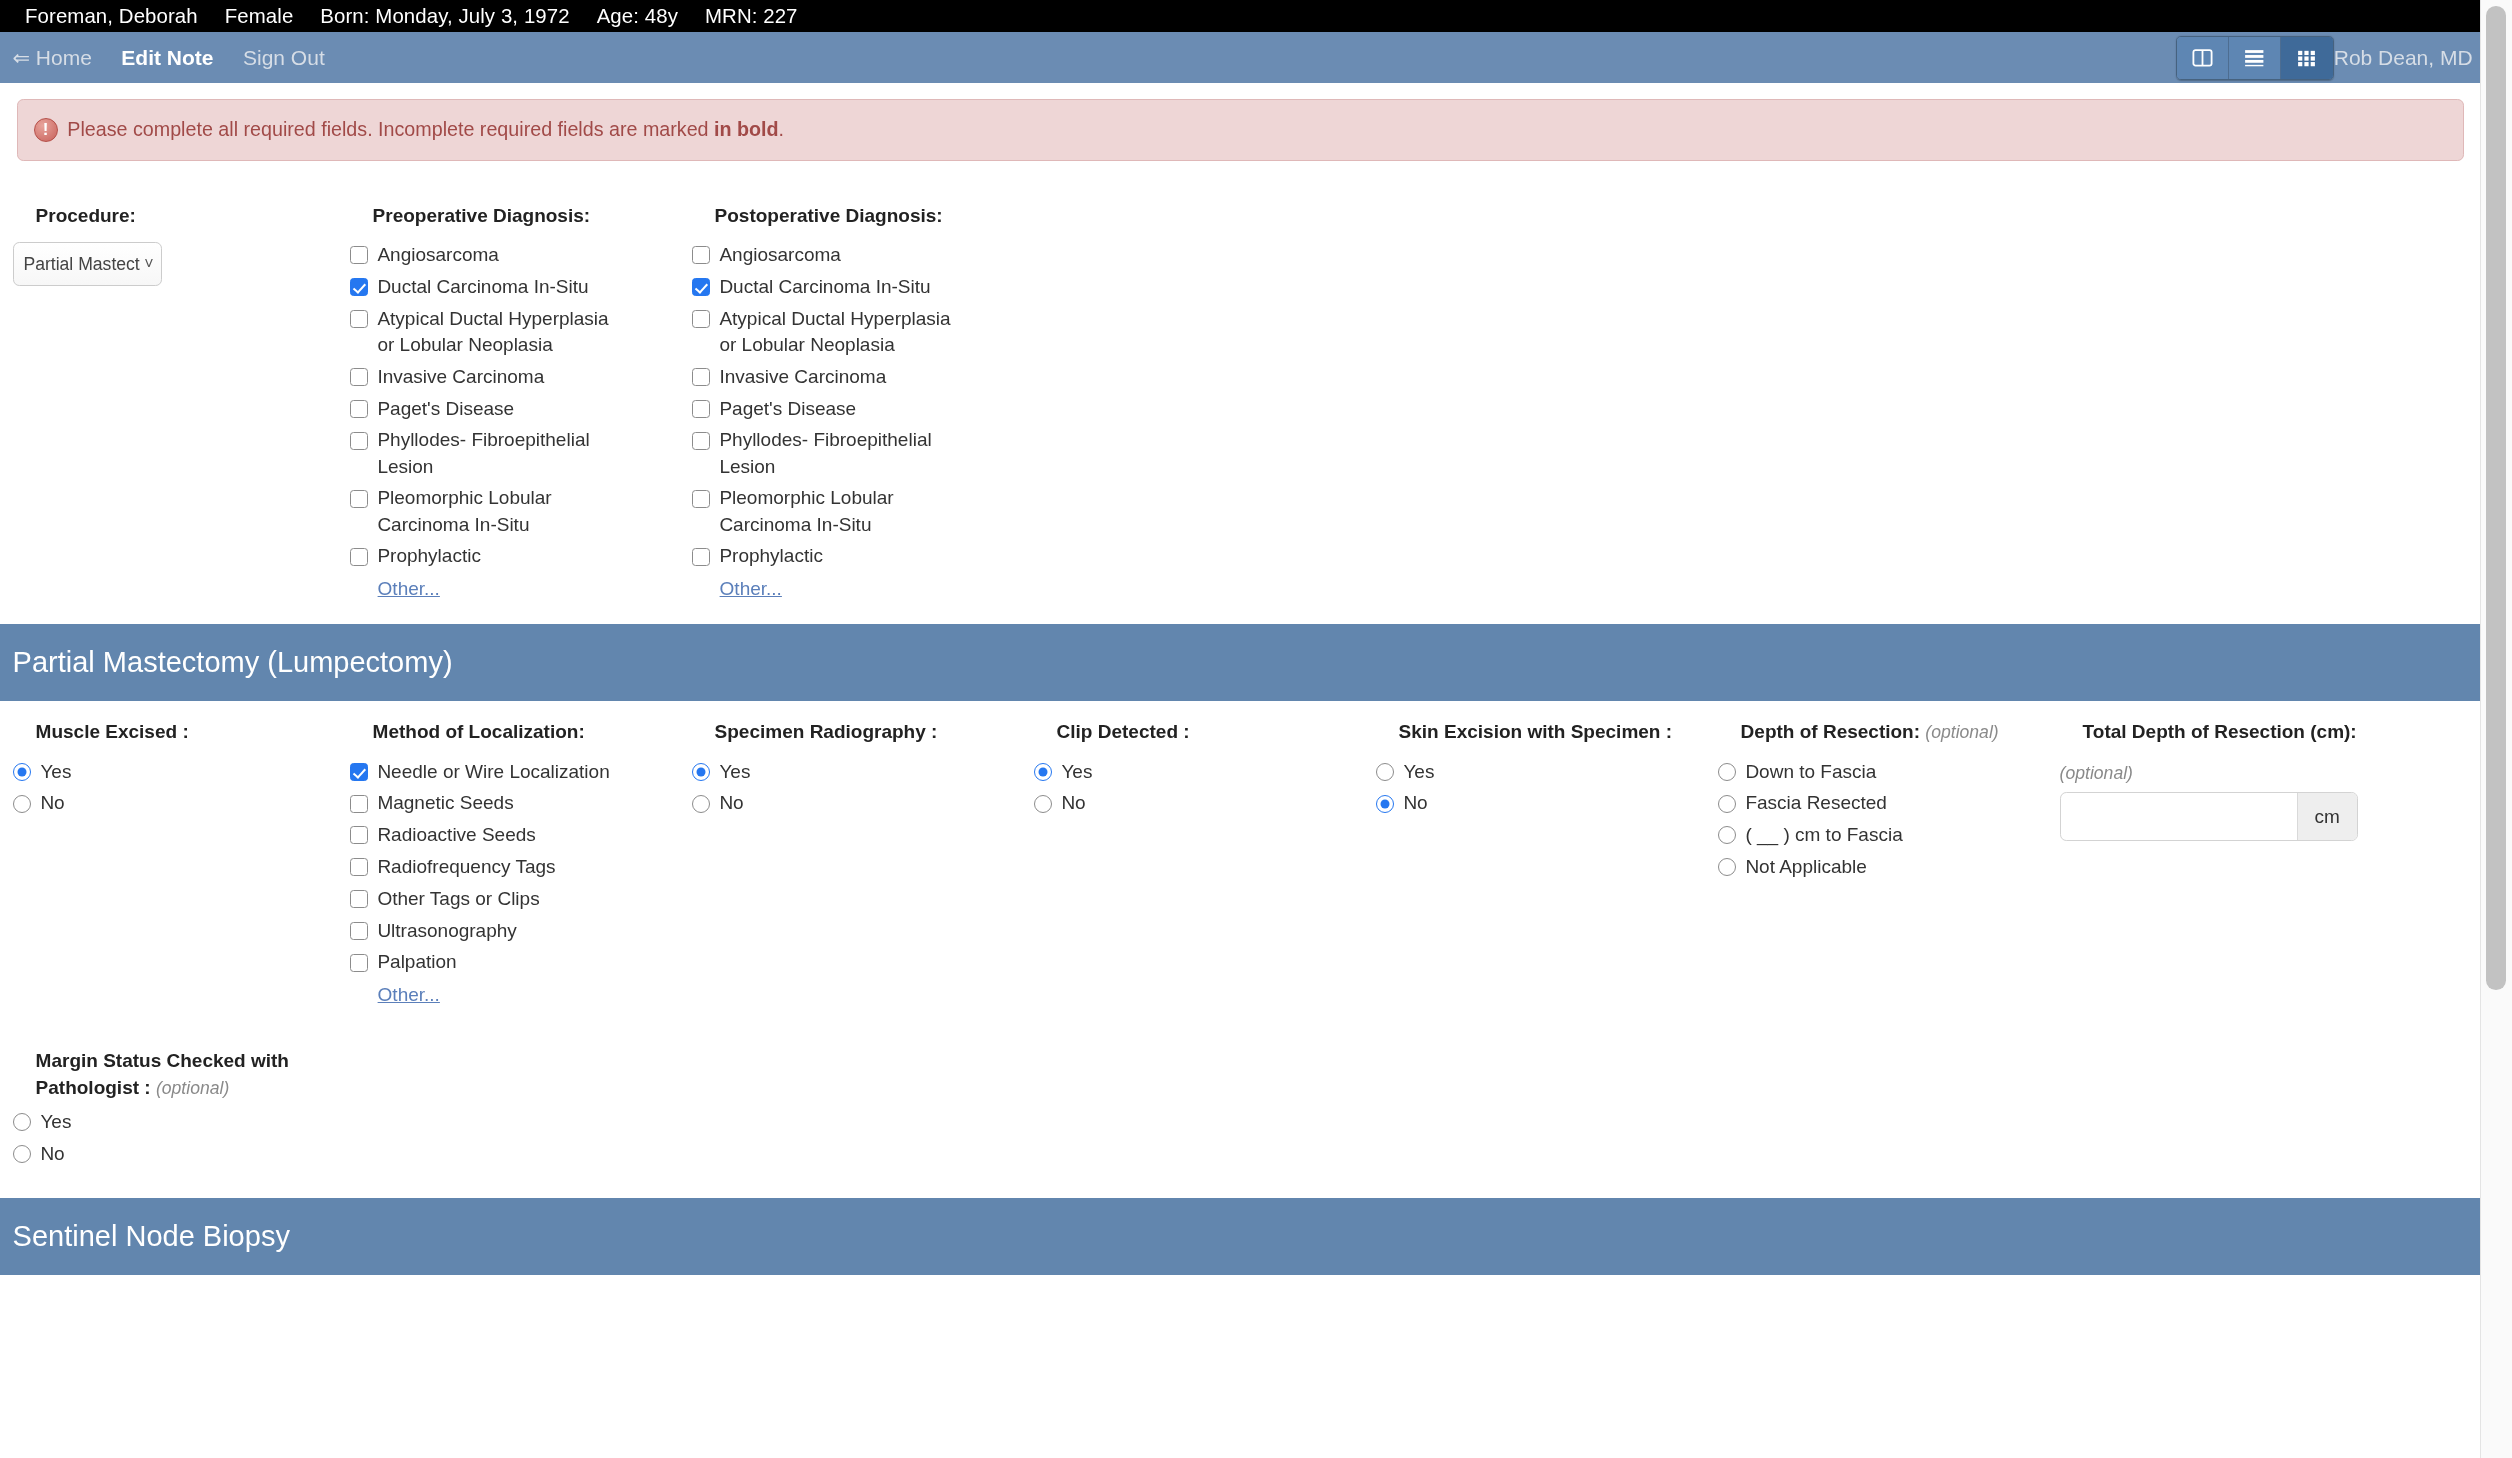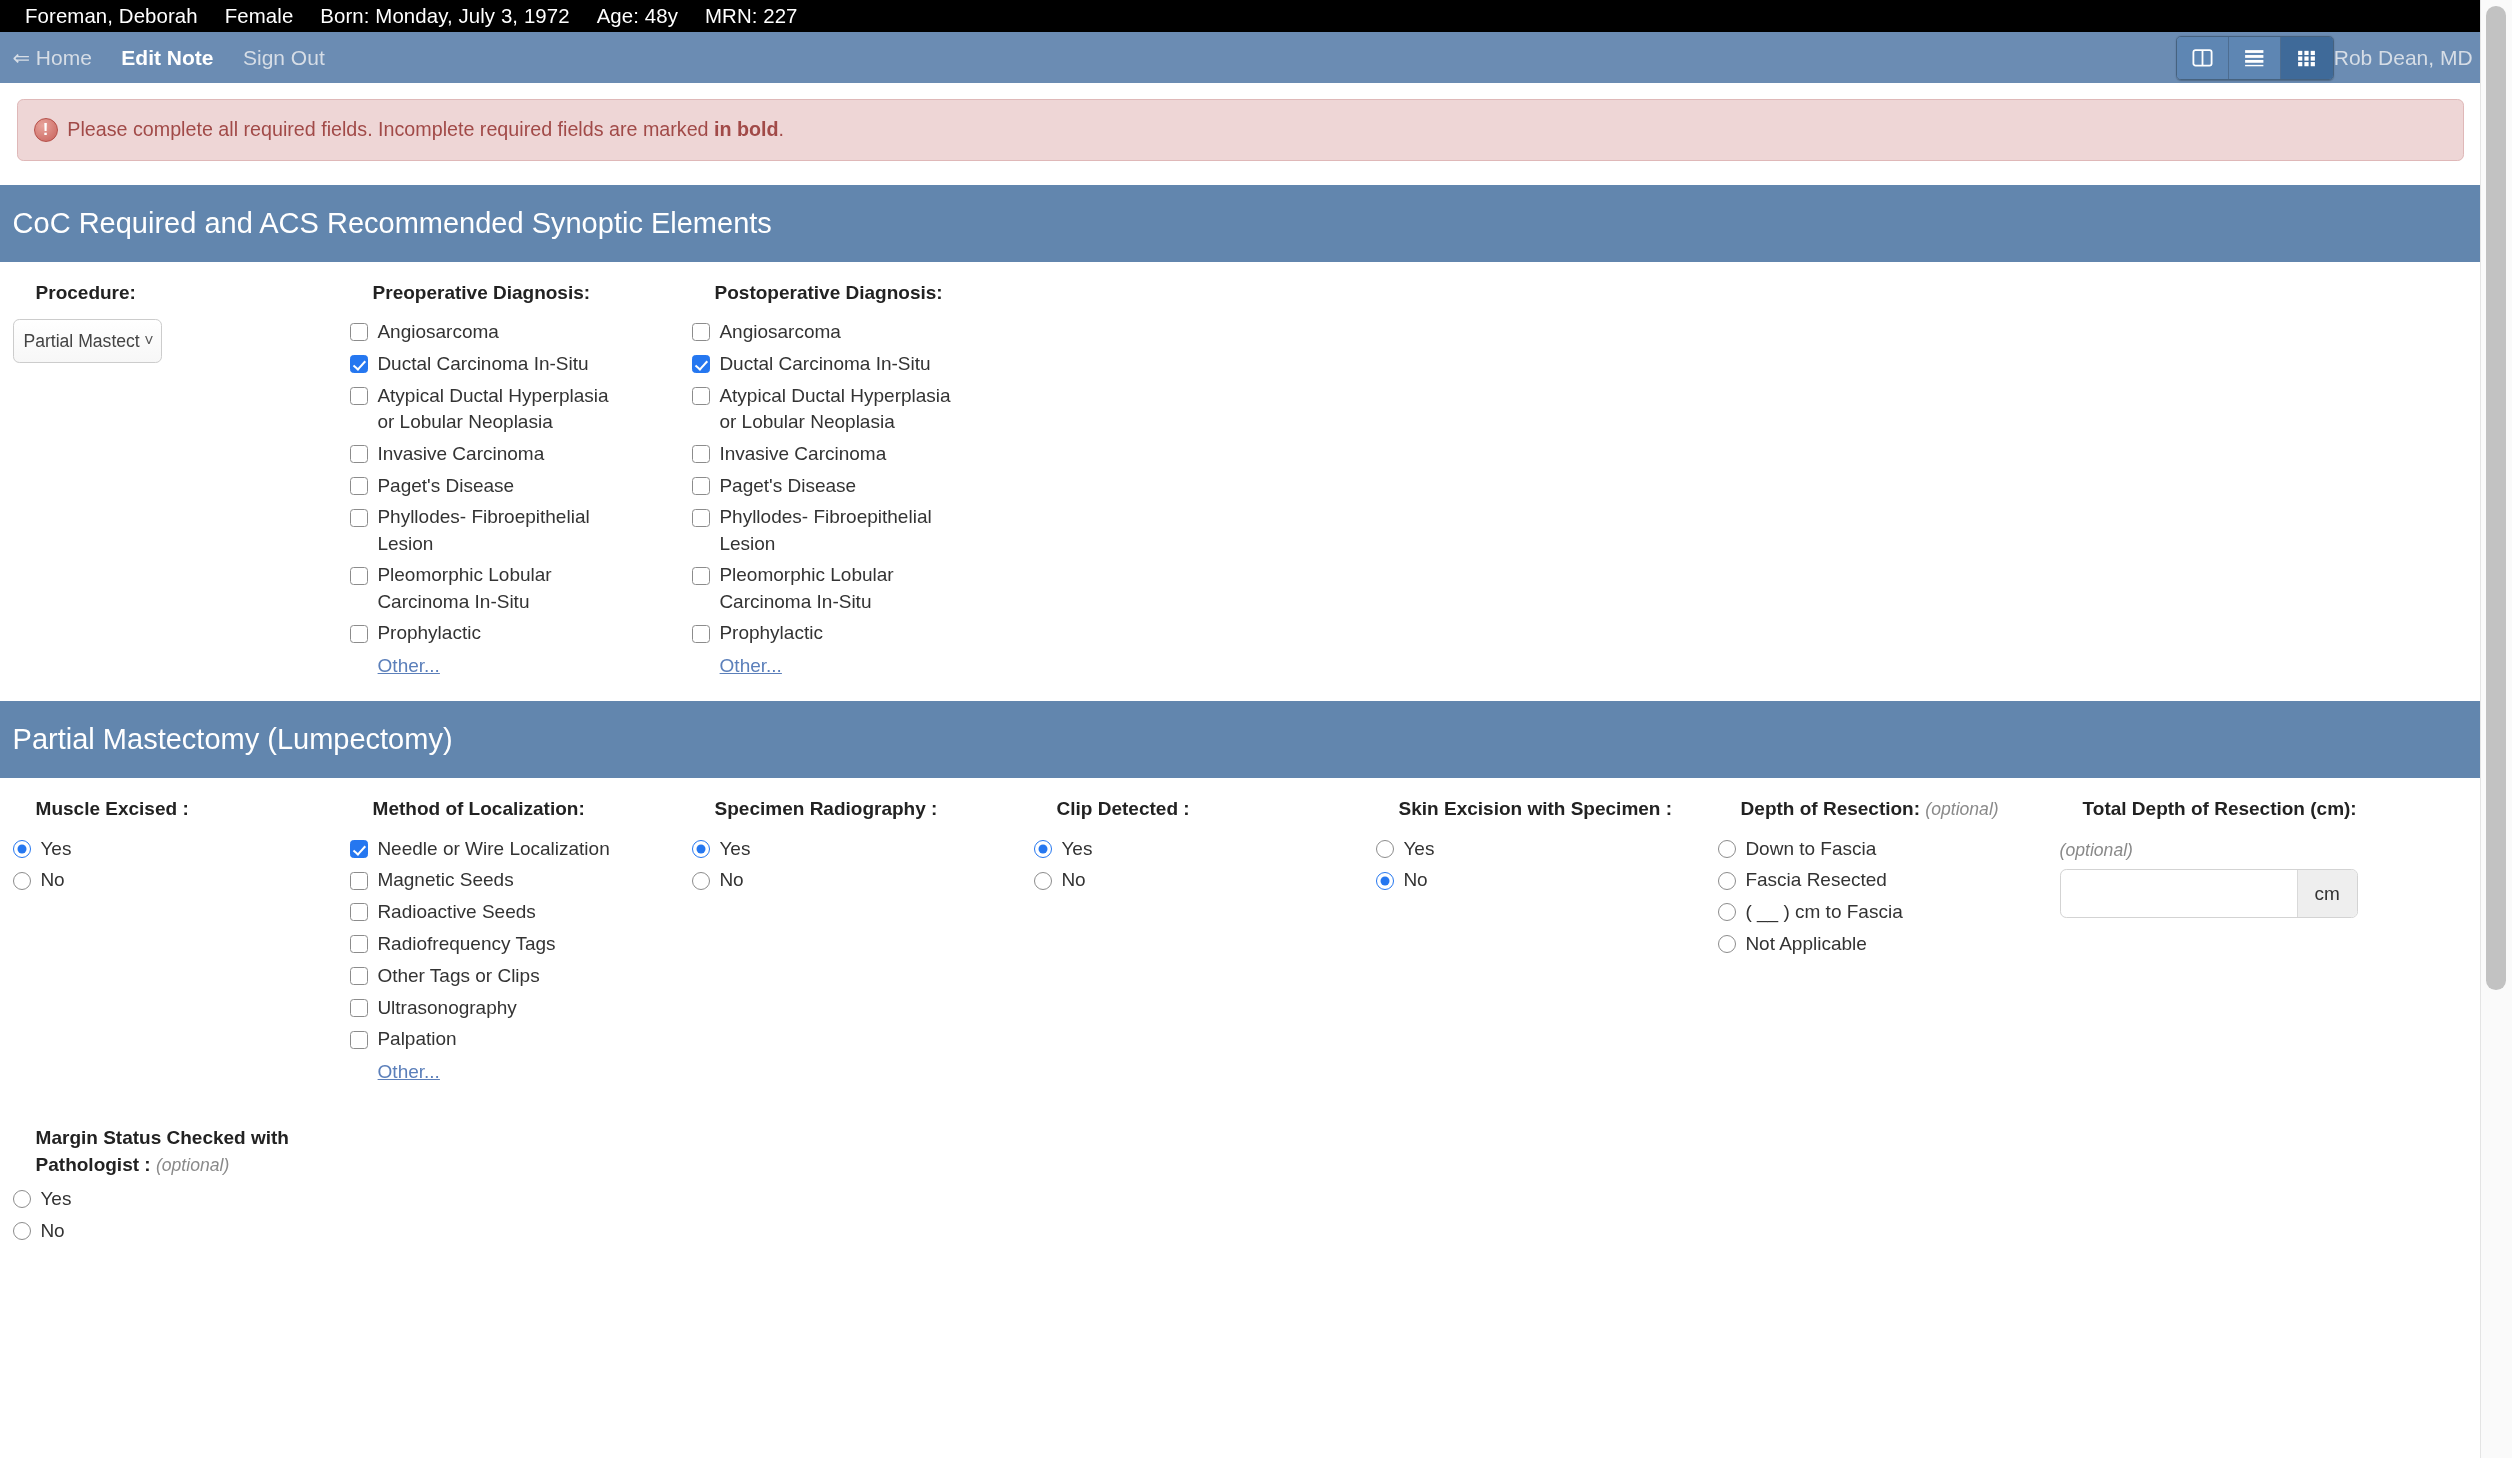--- a/index.html
+++ b/index.html
@@ -298,23 +298,20 @@
       <div style="height:15.5px"></div>
       <div class="alert">
         <div class="alert-icon">!</div>
         <div class="alert-text">
           <span>Please complete all required fields. Incomplete required fields are marked </span><b>in bold</b><span>.</span>
         </div>
       </div>
       <div style="height:24px"></div>
     </div>
 
-    <div class="section-header">
-      <span>CoC Required and ACS Recommended Synoptic Elements</span>
-    </div>
 
     <div class="section-body">
       <div class="cols">
 
         <div class="col" style="width:337px">
           <div class="field-label">Procedure:</div>
           <div class="select-box">
             <span class="select-value">Partial Mastectomy (Lumpectomy)</span>
             <span class="select-caret">˅</span>
           </div>
@@ -536,20 +533,23 @@
           </div>
           <div class="opt-row">
             <div class="rb"></div>
             <div class="opt-label">No</div>
           </div>
         </div>
       </div>
       <div style="height:25px"></div>
     </div>
 
+    <div class="section-header">
+      <span>Sentinel Node Biopsy</span>
+    </div>
 
   </div>
 
   <div class="scrollbar">
     <div class="scrollthumb"></div>
   </div>
 
 </div>
 
 

